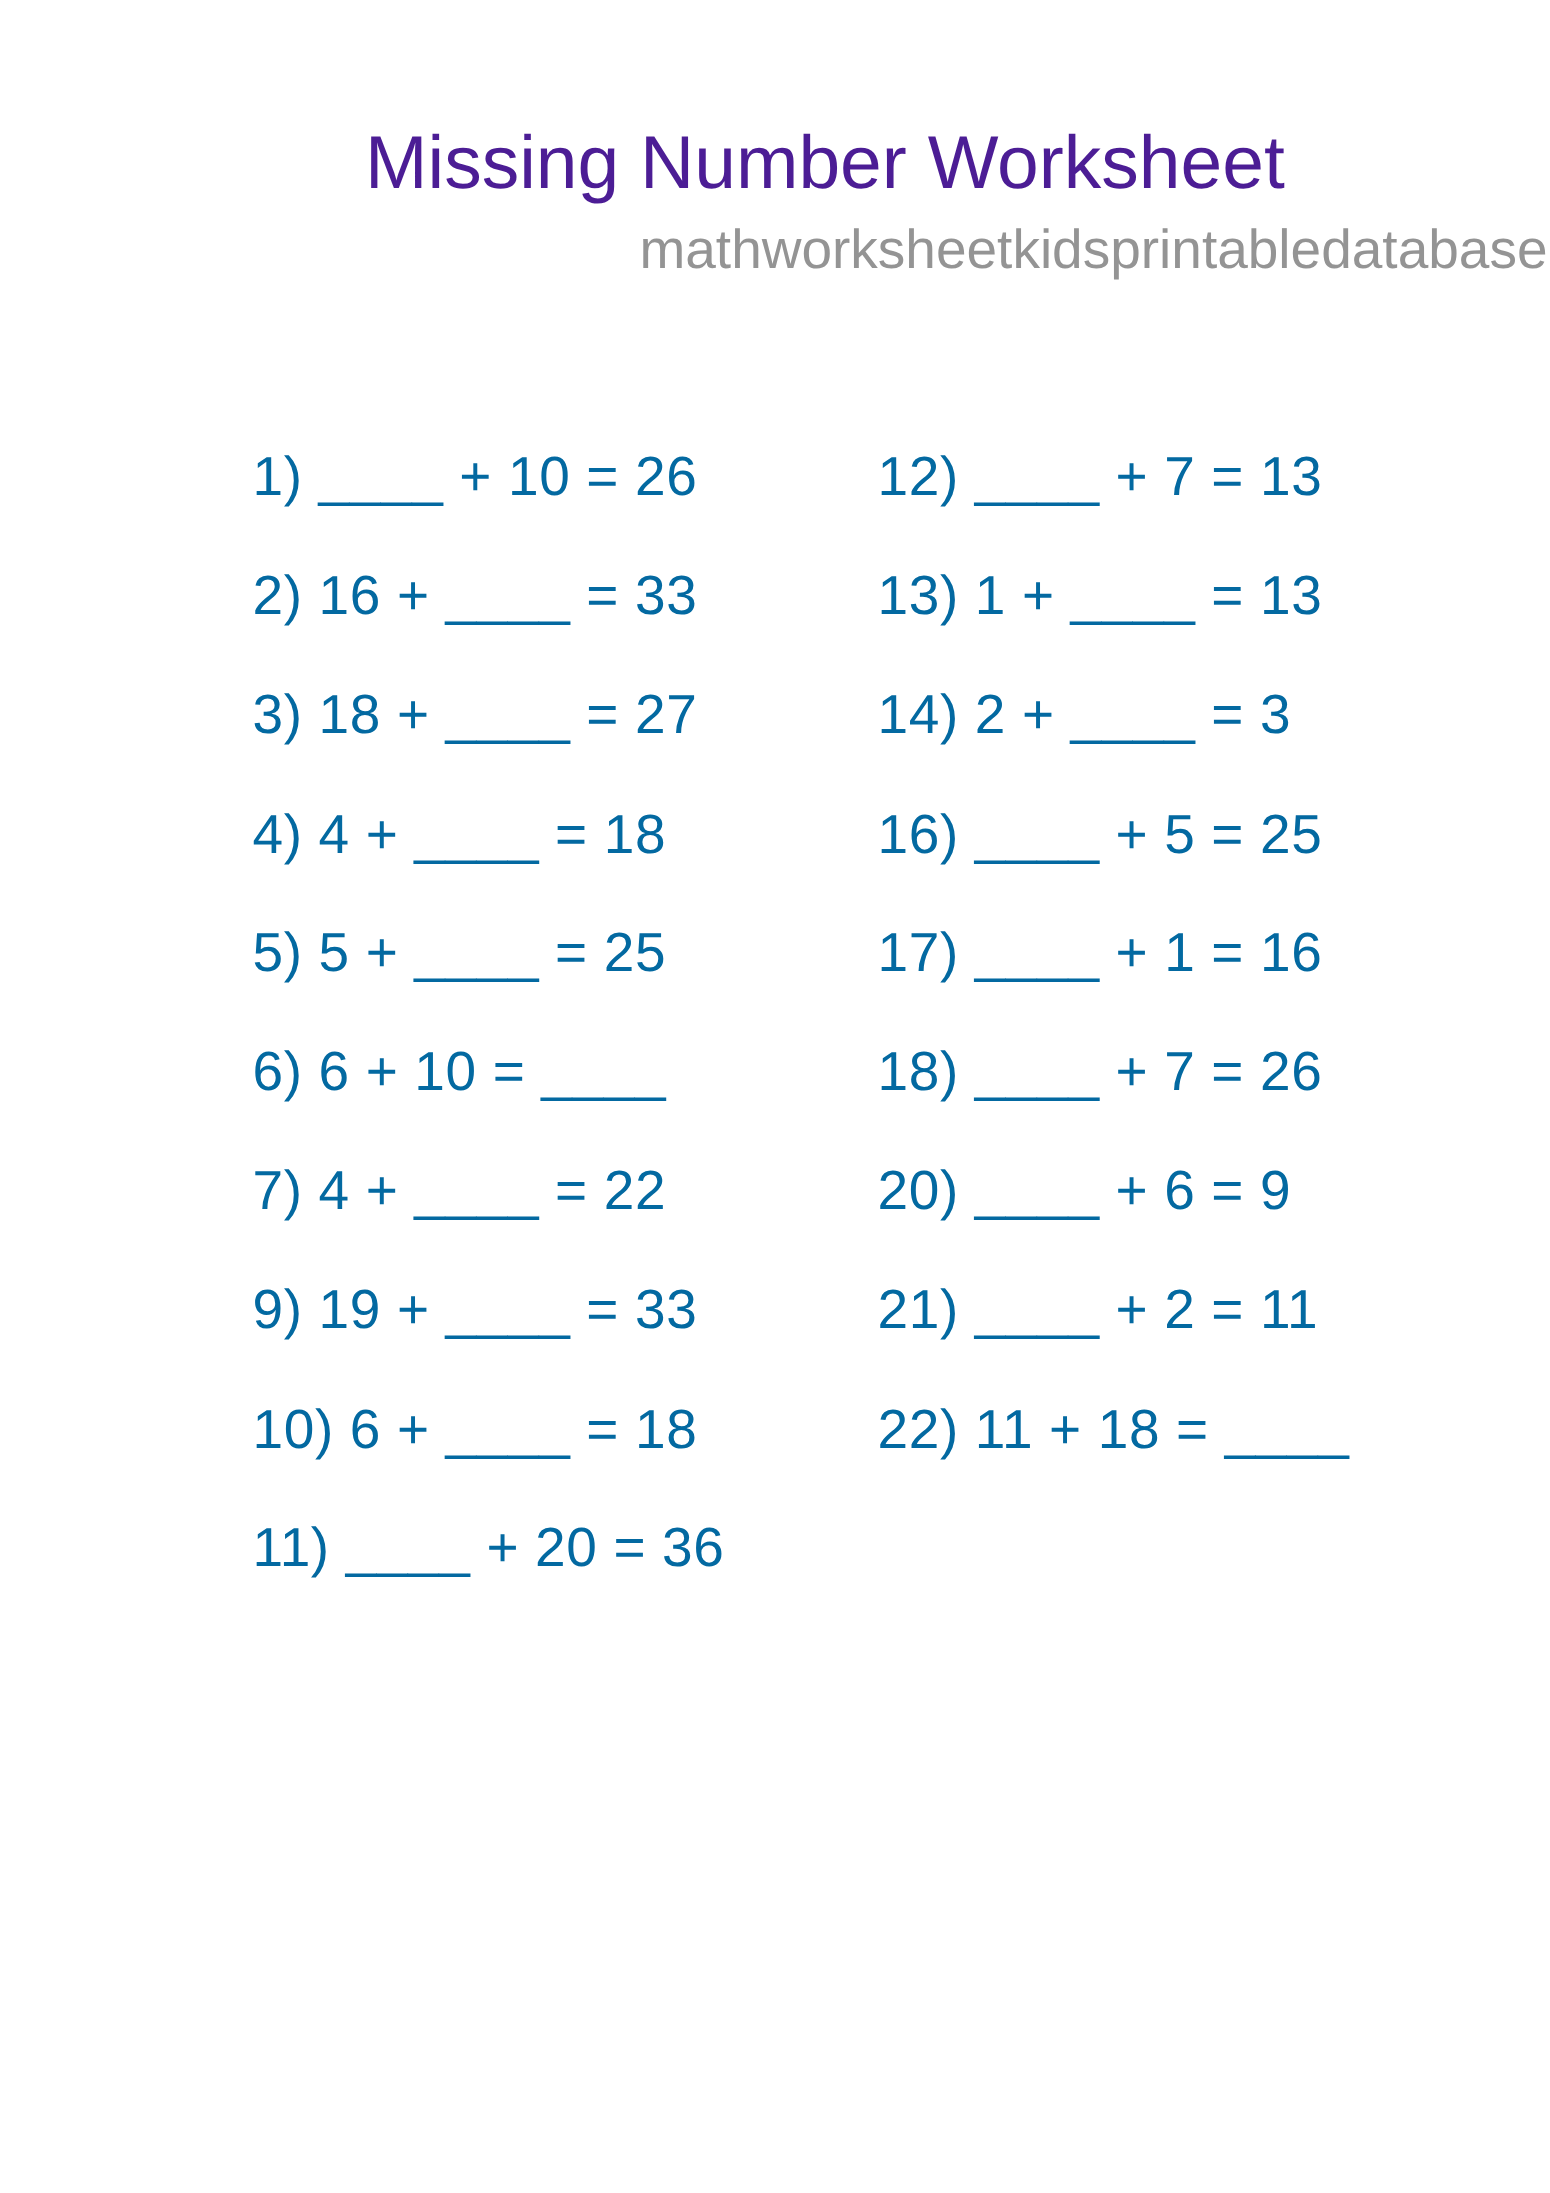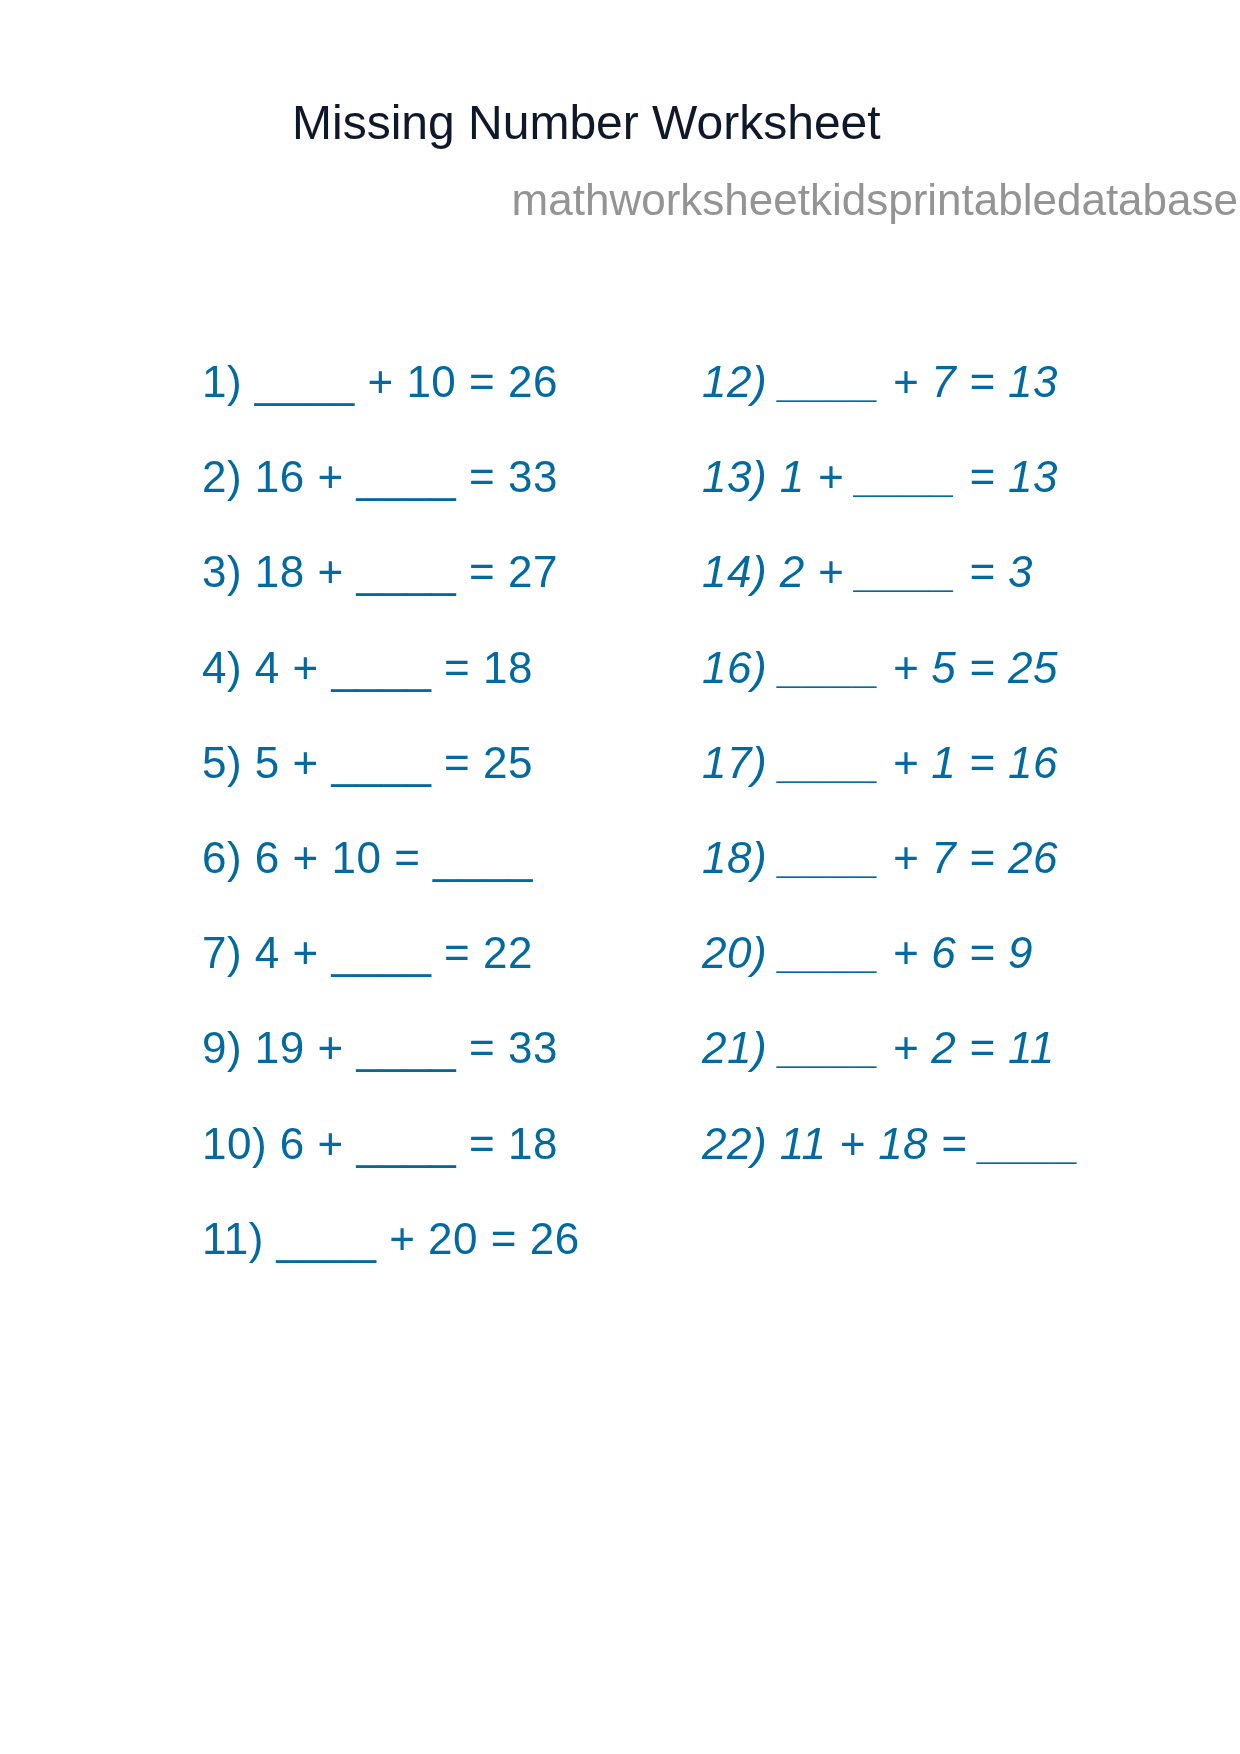--- a/index.html
+++ b/index.html
@@ -13,23 +13,23 @@
   }
   .page {
     position: absolute;
     inset: 0;
   }
   .title {
     position: absolute;
     top: 97px;
     left: 292px;
     margin: 0;
-    font-size: 48px;
+    font-size: 60px;
     font-weight: 400;
-    color: #0f172a;
+    color: #4c1d95;
     white-space: nowrap;
     line-height: 1.1;
   }
   .watermark {
     position: absolute;
     top: 176px;
     right: 2px;
     font-size: 44px;
     color: #949494;
     white-space: nowrap;
@@ -39,21 +39,21 @@
     position: absolute;
     top: 358px;
     left: 0;
     width: 1240px;
   }
   .col {
     position: absolute;
     top: 0;
   }
   .col-left  { left: 202px; }
-  .col-right { left: 702px; font-style: italic; }
+  .col-right { left: 702px; }
   .problem-row {
     height: 95.2px;
     font-size: 44px;
     line-height: 48px;
     color: #0369a1;
     white-space: nowrap;
     letter-spacing: 0.5px;
   }
 </style>
 </head>
@@ -70,21 +70,21 @@
     <div class="col col-left">
       <div class="problem-row">1) ____ + 10 = 26</div>
       <div class="problem-row">2) 16 + ____ = 33</div>
       <div class="problem-row">3) 18 + ____ = 27</div>
       <div class="problem-row">4) 4 + ____ = 18</div>
       <div class="problem-row">5) 5 + ____ = 25</div>
       <div class="problem-row">6) 6 + 10 = ____</div>
       <div class="problem-row">7) 4 + ____ = 22</div>
       <div class="problem-row">9) 19 + ____ = 33</div>
       <div class="problem-row">10) 6 + ____ = 18</div>
-      <div class="problem-row">11) ____ + 20 = 26</div>
+      <div class="problem-row">11) ____ + 20 = 36</div>
     </div>
 
     <div class="col col-right">
       <div class="problem-row">12) ____ + 7 = 13</div>
       <div class="problem-row">13) 1 + ____ = 13</div>
       <div class="problem-row">14) 2 + ____ = 3</div>
       <div class="problem-row">16) ____ + 5 = 25</div>
       <div class="problem-row">17) ____ + 1 = 16</div>
       <div class="problem-row">18) ____ + 7 = 26</div>
       <div class="problem-row">20) ____ + 6 = 9</div>

